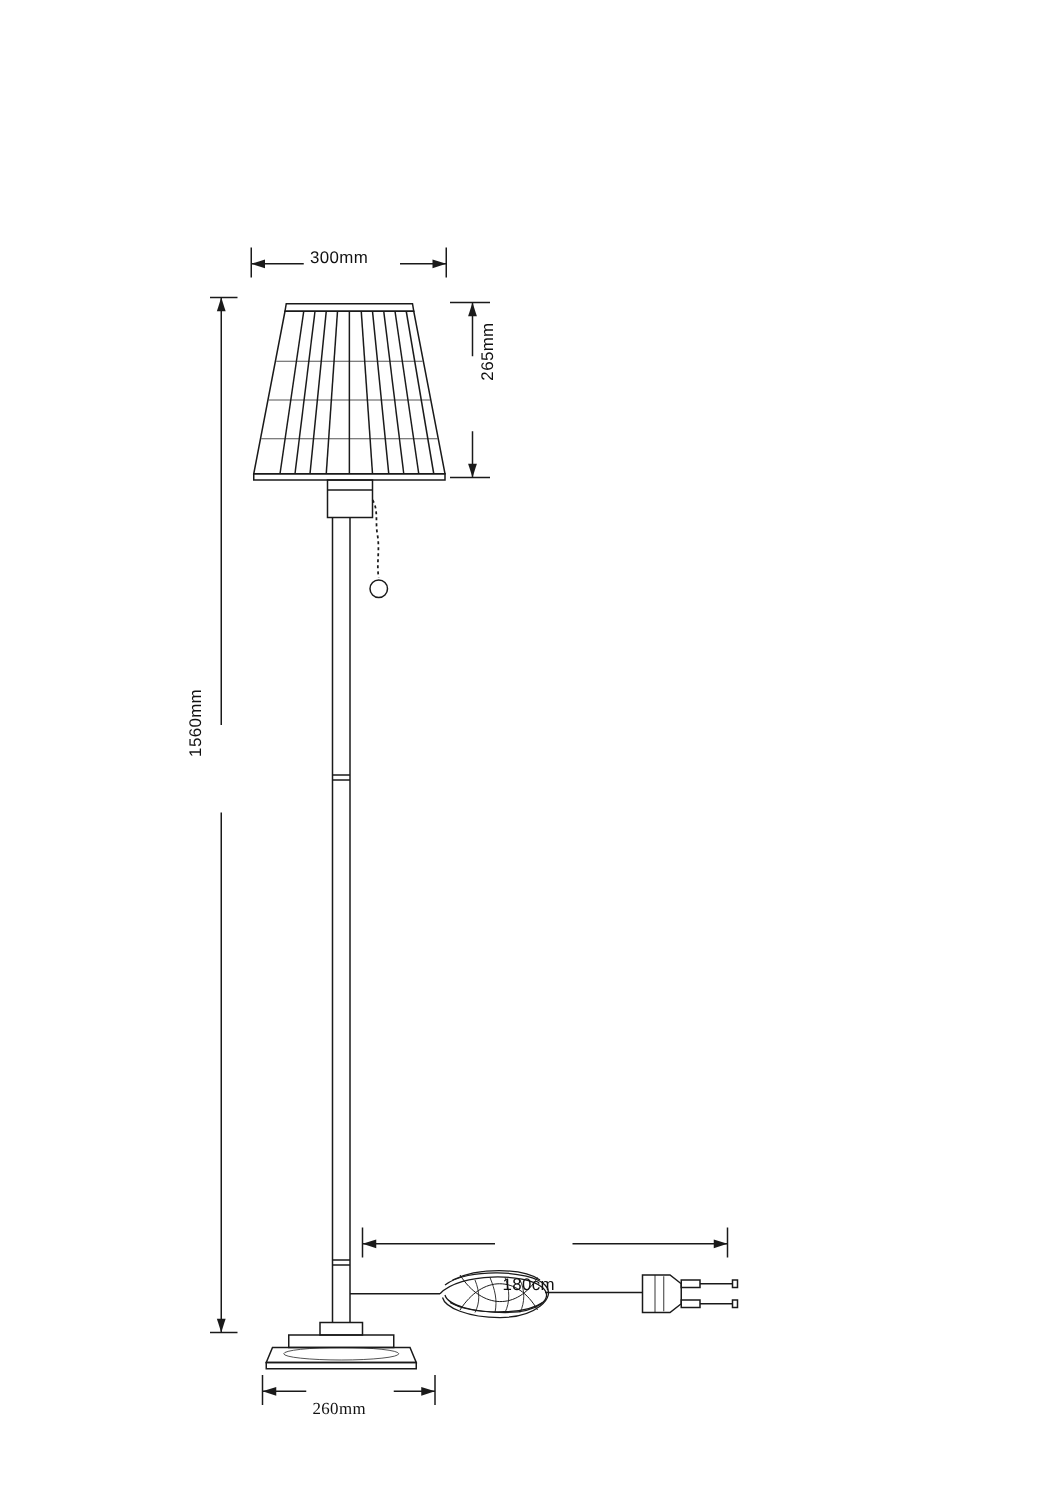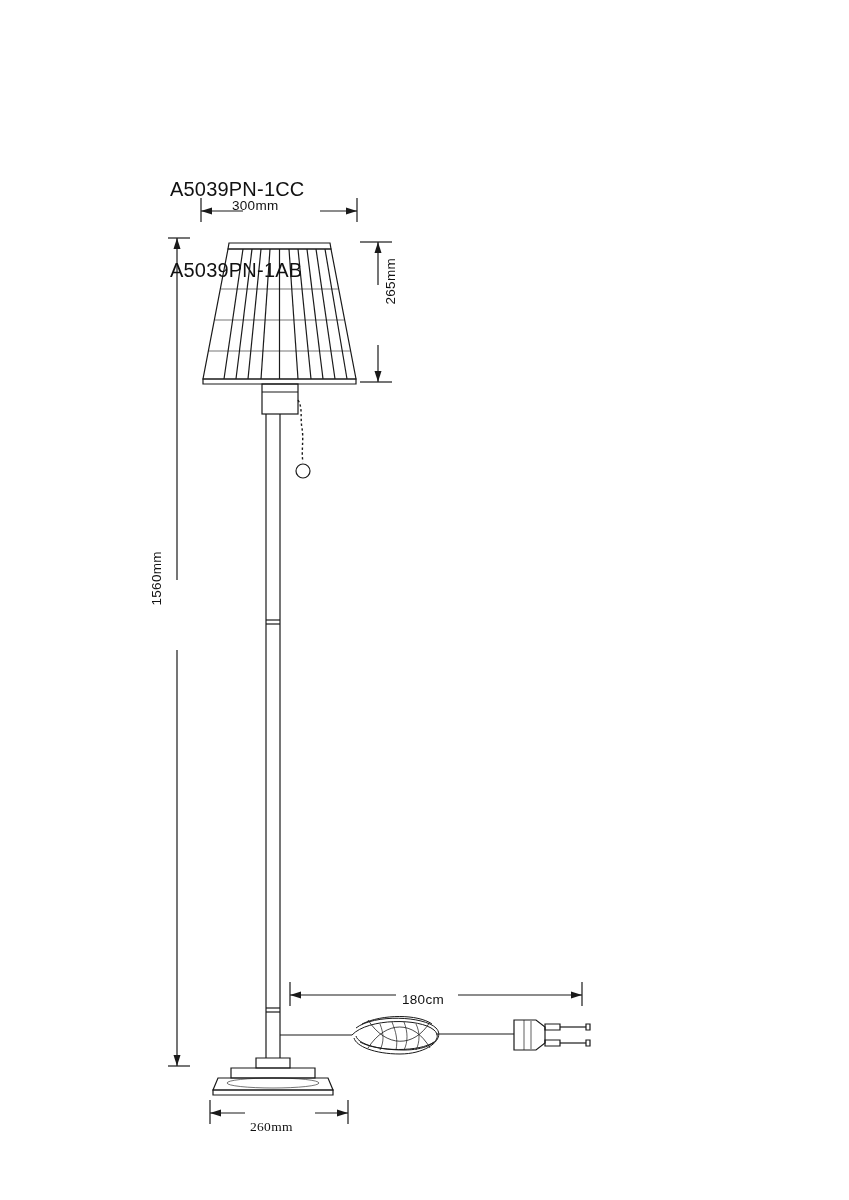--- a/index.html
+++ b/index.html
@@ -36,36 +36,32 @@
     position: absolute;
     font-size: 13.5px;
     color: #111;
     letter-spacing: 0.3px;
     white-space: nowrap;
   }
   .dim-label.vert {
     transform-origin: 50% 50%;
     transform: rotate(-90deg);
   }
-  #lbl-300 { left: 232px; top: 198px; }
+  #lbl-300 { left: 248px; top: 198px; }
   #lbl-265 { left: 382px; top: 289px; width: 16px; text-align: center; }
   #lbl-1560 { left: 148px; top: 590px; width: 16px; text-align: center; }
-  #lbl-180 { left: 402px; top: 992px; }
+  #lbl-180 { left: 402px; top: 1020px; }
   #lbl-260 { left: 250px; top: 1119px; font-family: Liberation Serif, serif; }
   svg { display: block; }
 </style>
 </head>
 <body>
 
 <div id="sheet">
 
-  <div class="codes">
-    <span class="code-line">A5039PN-1CC</span>
-    <span class="code-line">A5039PN-1AB</span>
-  </div>
 
   <div class="dim-label" id="lbl-300">300mm</div>
   <div class="dim-label vert" id="lbl-265">265mm</div>
   <div class="dim-label vert" id="lbl-1560">1560mm</div>
   <div class="dim-label" id="lbl-180">180cm</div>
   <div class="dim-label" id="lbl-260">260mm</div>
 
   <svg width="849" height="1200" viewBox="0 0 849 1200">
     <g fill="none" stroke="#1a1a1a" stroke-width="1.2" stroke-linecap="butt">
 

